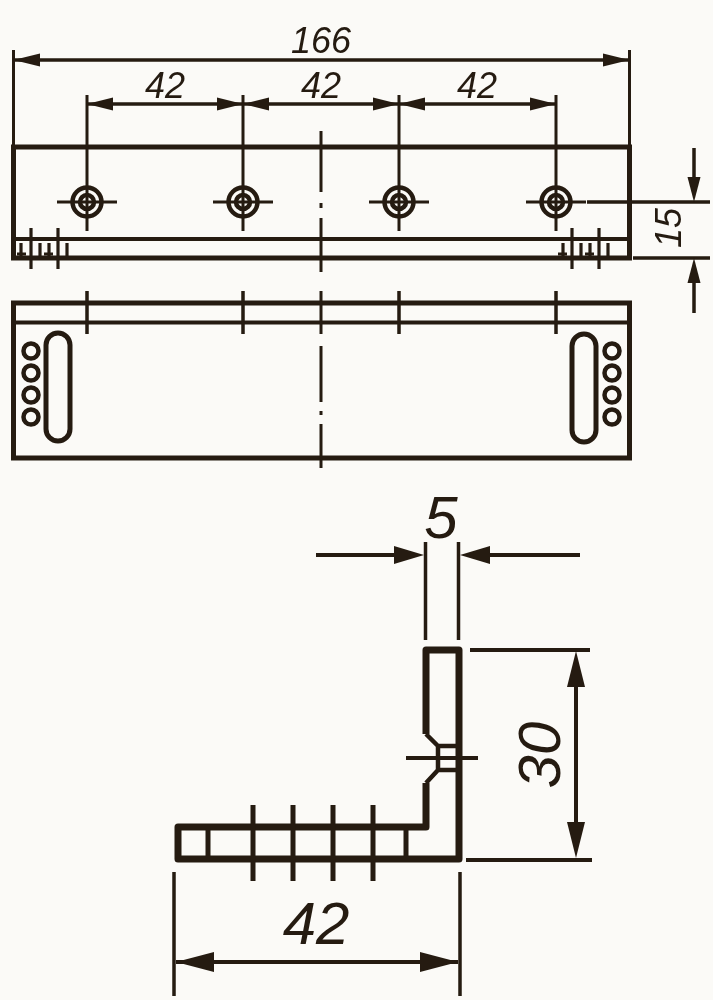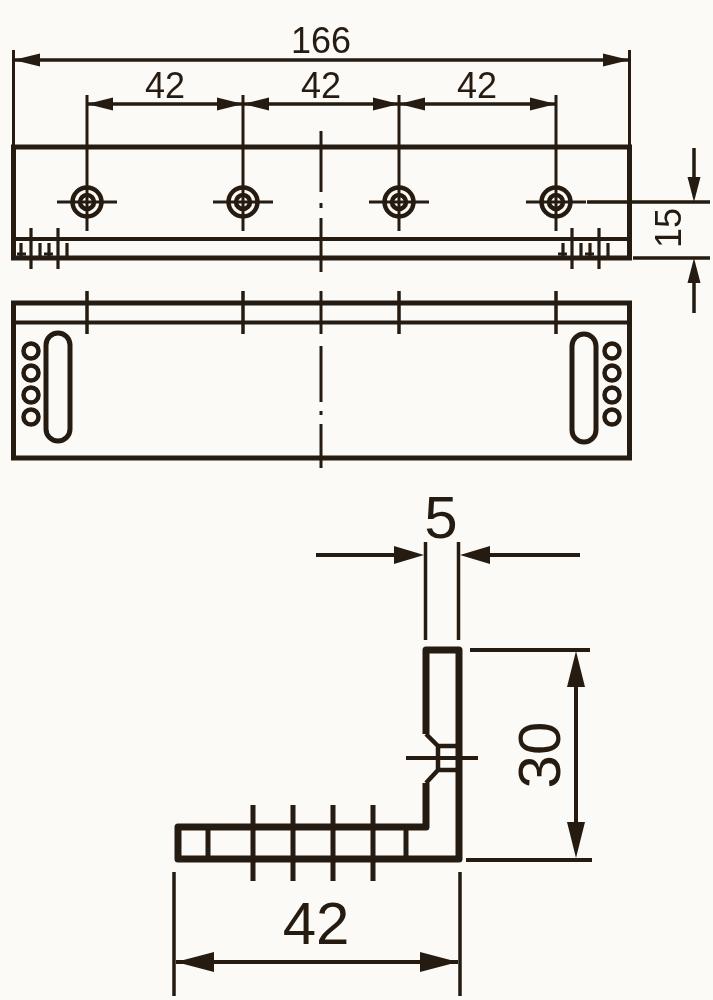--- a/index.html
+++ b/index.html
@@ -2,21 +2,21 @@
 <html><head>
 <meta charset="utf-8">
 <style>
   html,body{margin:0;padding:0;}
   body{
     width:713px;height:1000px;
     background:#fbfaf7;
     font-family:"Liberation Sans", sans-serif;
     overflow:hidden;
   }
-  .sheet{position:relative;width:713px;height:785px;}
+  .sheet{position:relative;width:713px;height:785px;font-style:italic;}
   svg{display:block;}
   .ink-stroke{stroke:#251b11;fill:none;}
   .ink-fill{fill:#251b11;stroke:none;}
   text{fill:#251b11;font-family:"Liberation Sans", sans-serif;}
   .dim-txt-s{font-size:36px;}
   .dim-txt-l{font-size:60px;}
 </style>
 </head>
 <body>
 

